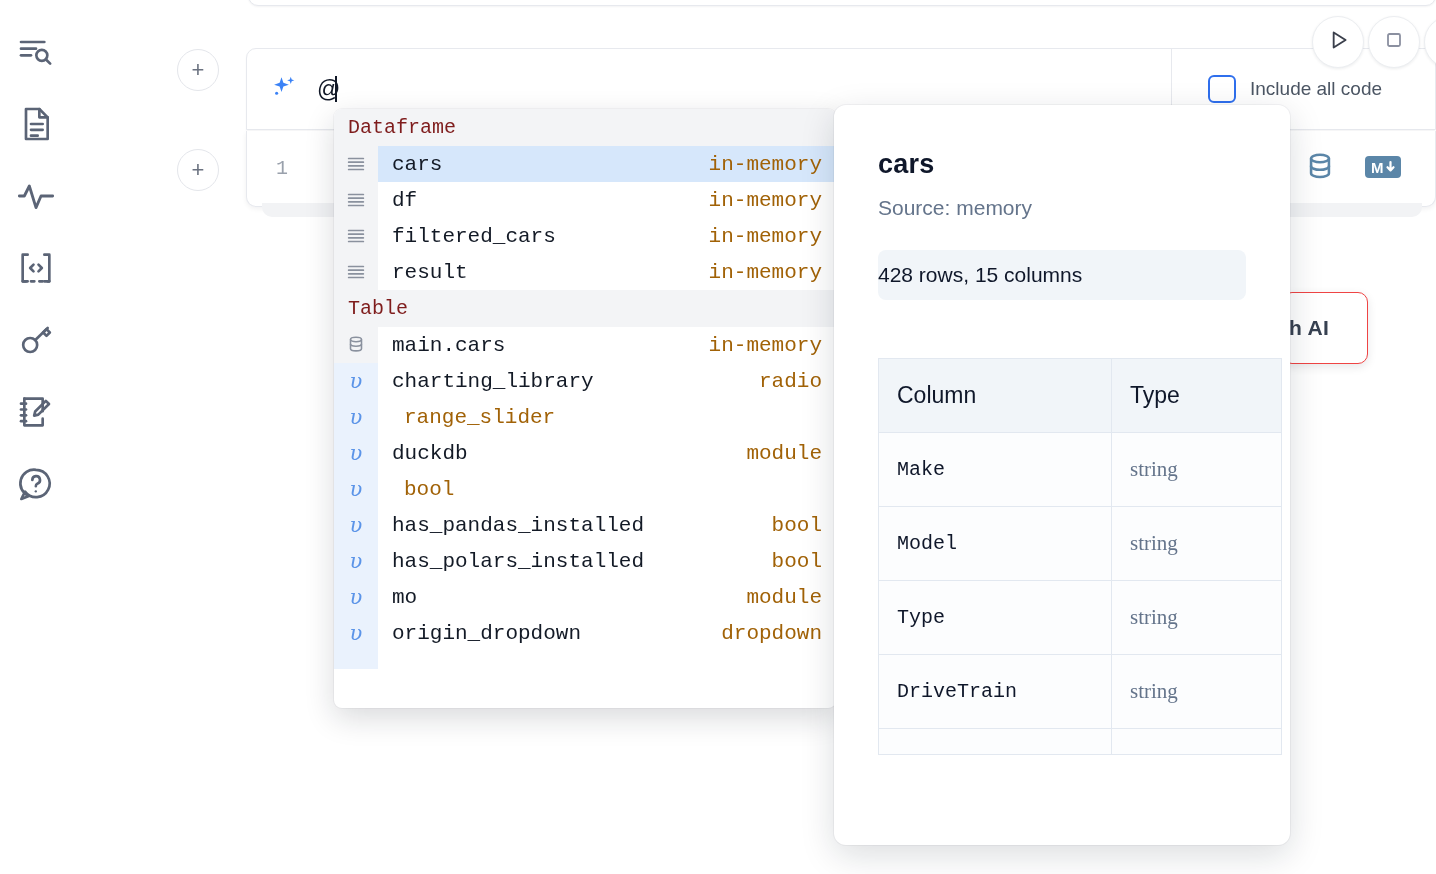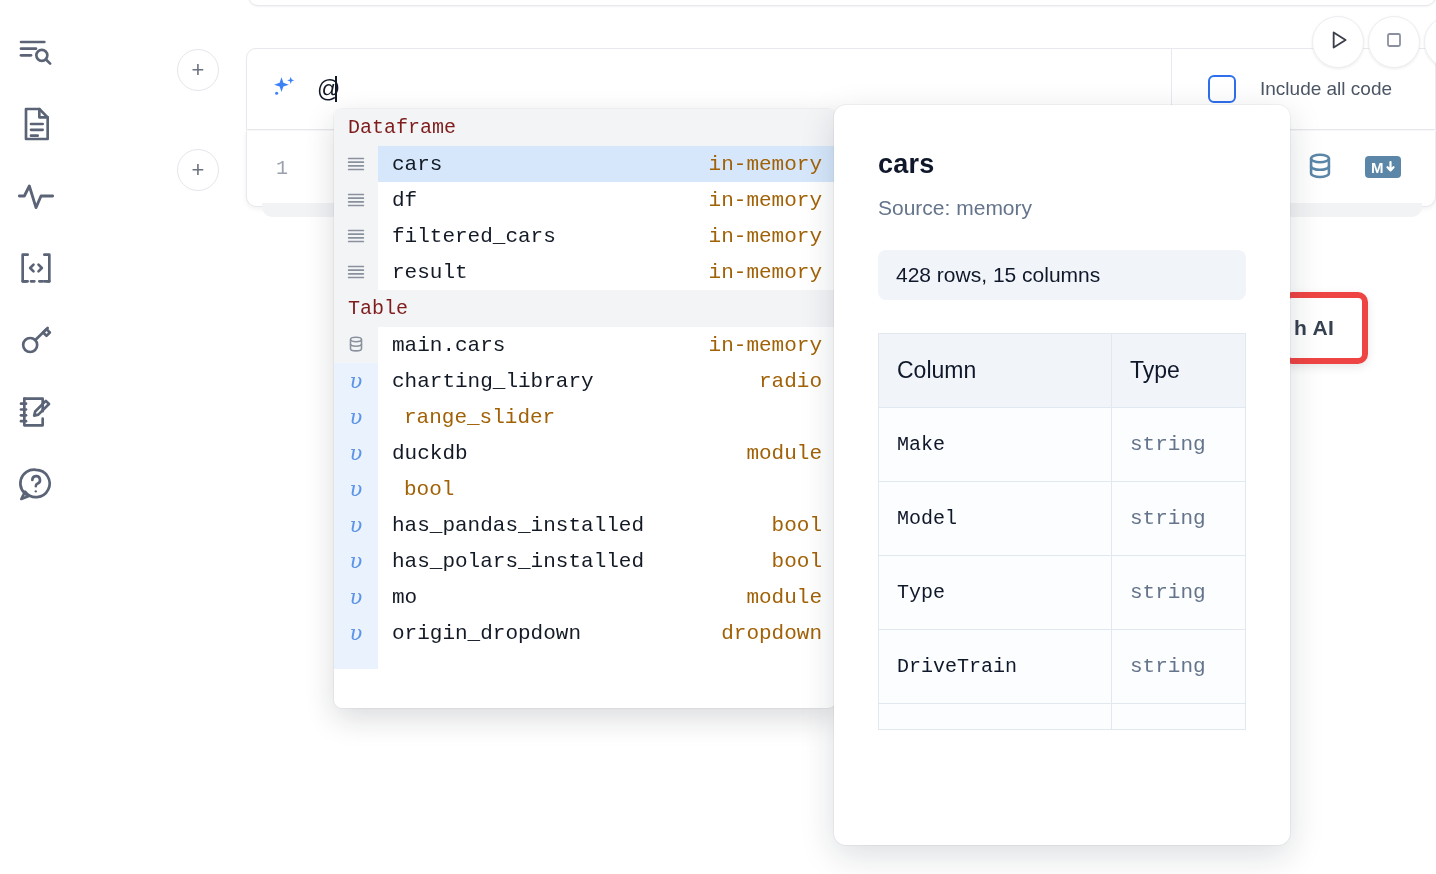--- a/index.html
+++ b/index.html
@@ -59,21 +59,21 @@
     font-size: 23px; color: #111827; width: 100%;
     caret-color: #111827;
   }
   .ai-input-wrap { position:relative; flex:1; display:flex; align-items:center; }
   .caret {
     position: absolute; left: 18px; top: 50%; transform: translateY(-50%);
     width: 2px; height: 26px; background: #111827;
   }
   .ai-right {
     flex: 1; border-left: 1px solid #e7e9ee;
-    display: flex; align-items: center; padding-left: 36px; gap: 24px;
+    display: flex; align-items: center; padding-left: 36px; gap: 14px;
   }
   .chk {
     width: 28px; height: 28px; border: 2px solid #2f6fed; border-radius: 6px;
     background: #fff; flex: 0 0 auto; cursor: pointer;
   }
   .chk-label { font-size: 19px; color: #4b5563; white-space: nowrap; }
 
   
   .code-cell {
     position: absolute; left: 246px; top: 131px; width: 1190px; height: 76px;
@@ -102,21 +102,21 @@
     box-shadow: 0 1px 3px rgba(16,24,40,.08);
     display: flex; align-items: center; justify-content: center; cursor: pointer;
   }
   #run-btn  { left: 1312px; top: 16px; }
   #stop-btn { left: 1368px; top: 16px; }
   #more-btn { left: 1424px; top: 16px; }
 
   
   .ai-pill {
     position: absolute; left: 1282px; top: 292px; width: 86px; height: 72px;
-    background: #fff; border: 6px solid #ef4444; border-radius: 10px;
+    background: #fff; border: 1px solid #ef4444; border-radius: 10px;
     box-shadow: 0 3px 10px rgba(16,24,40,.10);
     display: flex; align-items: center; padding-left: 6px;
     font-size: 21px; font-weight: 700; color: #374151; letter-spacing: .3px;
     cursor: pointer;
   }
 
   
   .ac-panel {
     position: absolute; left: 334px; top: 109px; width: 502px; height: 599px;
     background: #ffffff; border-radius: 8px;
@@ -154,36 +154,36 @@
   .detail {
     position: absolute; left: 834px; top: 105px; width: 456px; height: 740px;
     background: #fff; border-radius: 12px;
     box-shadow: 0 10px 34px rgba(16,24,40,.15), 0 0 0 1px rgba(16,24,40,.045);
     overflow: hidden; padding: 44px 44px 0 44px;
   }
   .d-title { font-size: 27px; font-weight: 700; color: #0f172a; letter-spacing:.2px; }
   .d-source { margin-top: 16px; font-size: 21px; color: #64748b; }
   .d-shape {
     margin-top: 30px; background: #f1f5f9; border-radius: 8px;
-    height: 50px; display: flex; align-items: center; padding-left: 18px;
+    height: 50px; display: flex; align-items: center; 
     font-size: 21px; color: #0f172a;
   }
   .d-table {
-    margin-top: 33px; width: 368px; border-collapse: collapse;
+    margin-top: 58px; width: 404px; border-collapse: collapse;
     table-layout: fixed;
   }
   .d-table th, .d-table td {
     border: 1px solid #e2e8f0; height: 74px; padding: 0 18px; text-align: left;
     vertical-align: middle;
   }
   .d-table th { background:#f1f5f9; font-weight: 400; font-size: 23px; color:#0f172a;
                 font-family: "Liberation Sans", sans-serif; }
   .d-table th:first-child { width: 233px; }
   .d-table td.col { font-family: "Liberation Mono", monospace; font-size: 20px; color:#0f172a; background:#fcfdfe; }
-  .d-table td.typ { font-family: Liberation Mono, monospace; font-size: 21px; color:#64748b; background:#fcfdfe; }
+  .d-table td.typ { font-family: Liberation Serif, serif; font-size: 21px; color:#64748b; background:#fcfdfe; }
   .d-table tr.empty td { height: 26px; }
 </style>
 </head>
 <body>
 
 <div class="root">
 
   <div class="sidebar">
 
     <div class="side-btn">

